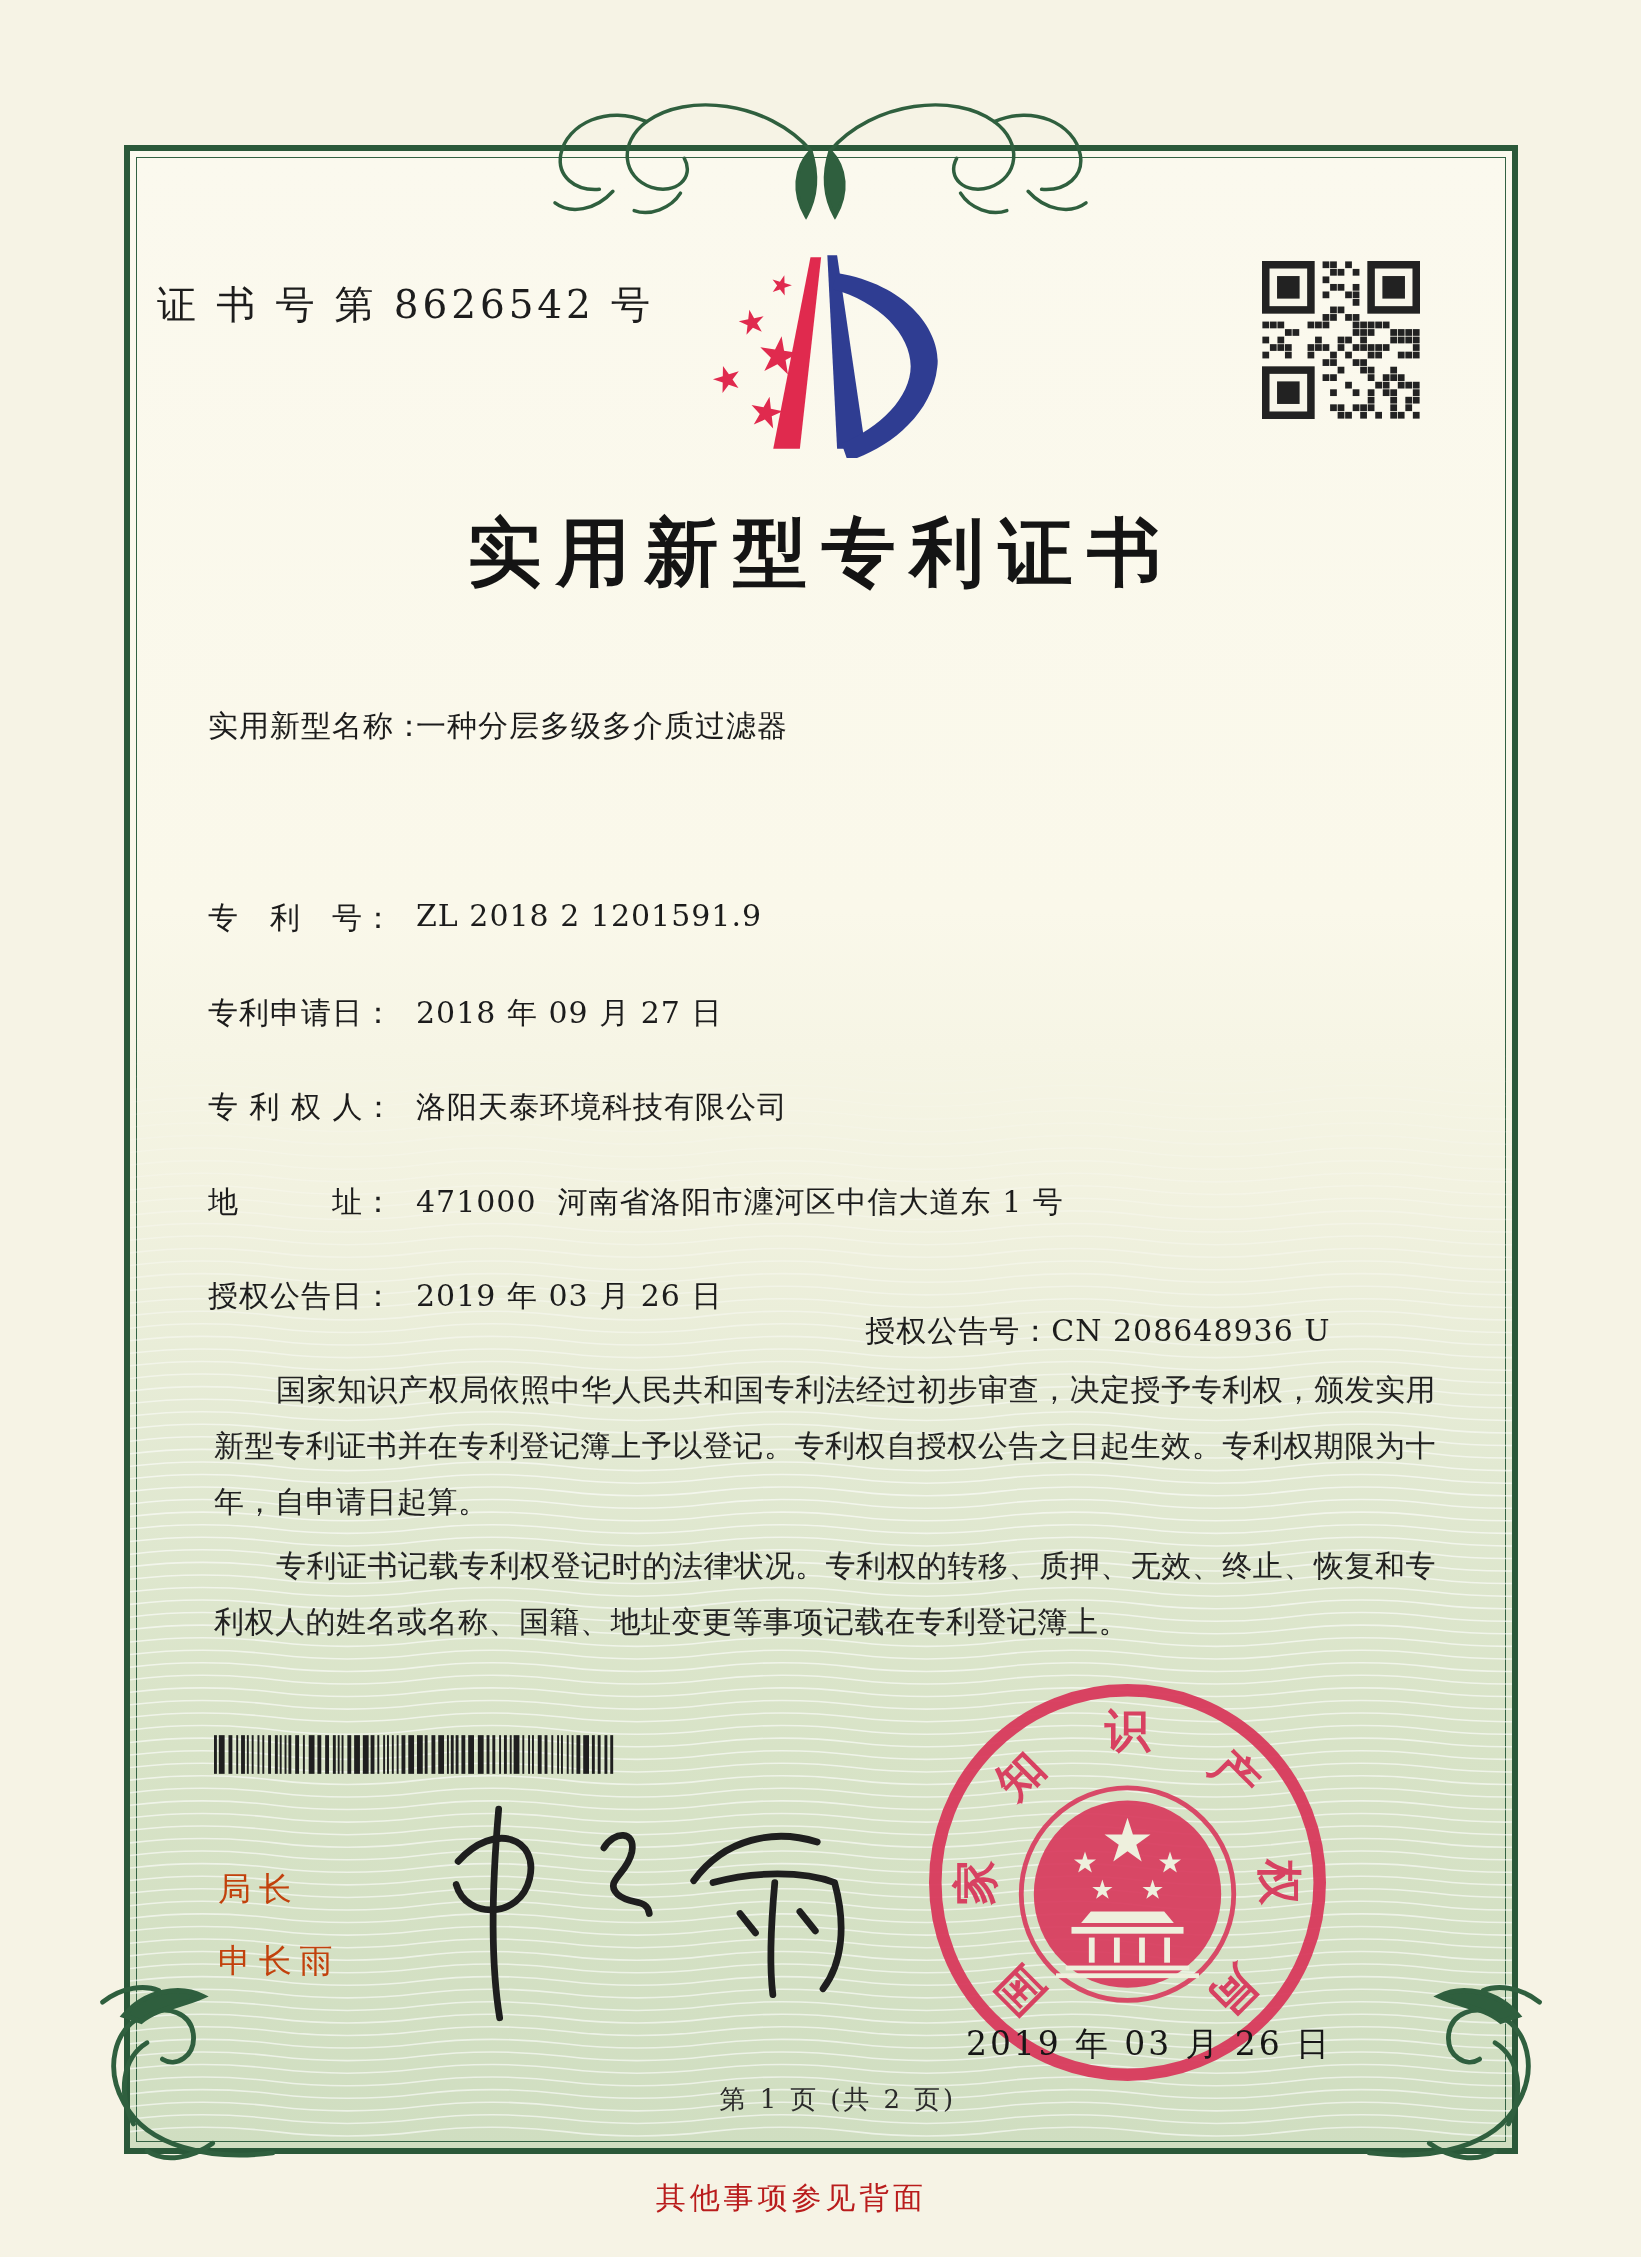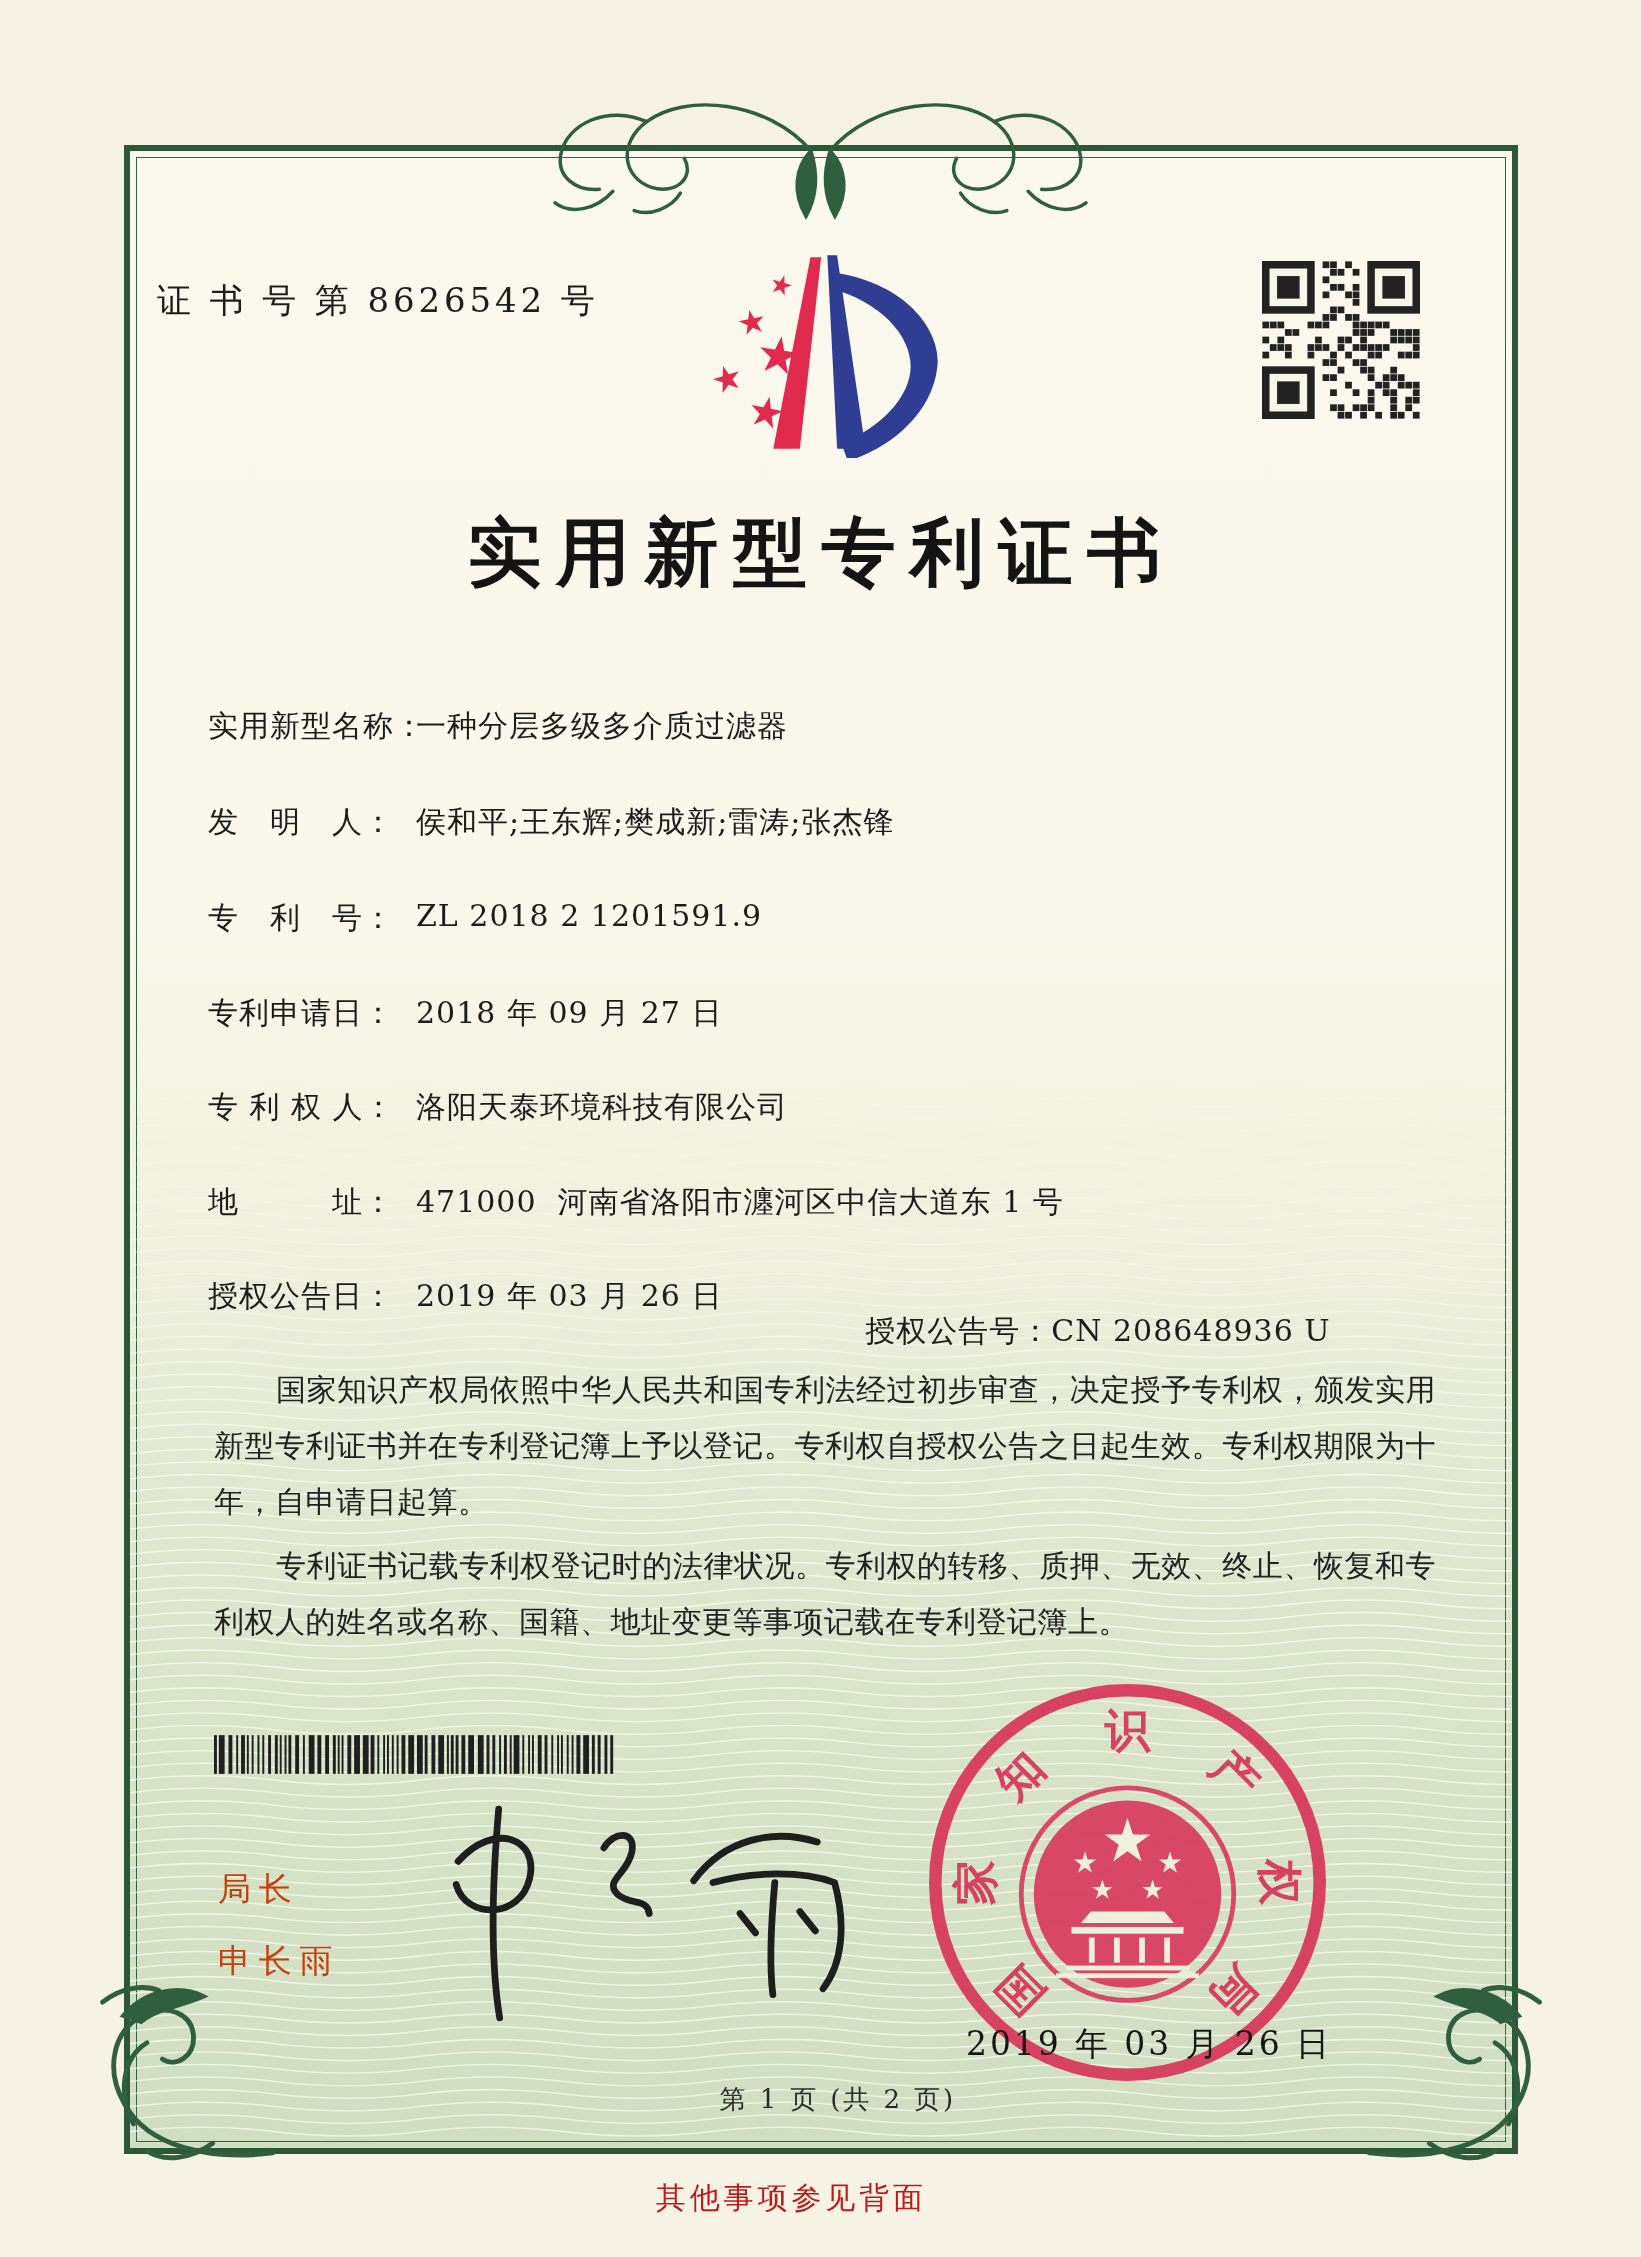--- a/index.html
+++ b/index.html
@@ -5,21 +5,21 @@
   html,body{margin:0;padding:0;}
   body{background:#e8e5d8;font-family:"DejaVu Serif","Liberation Serif",serif;}
   .page{position:relative;width:1641px;height:2257px;background:#f6f3e5;overflow:hidden;margin:0 auto;}
   
   .frame{position:absolute;left:124px;top:145px;width:1382px;height:1997px;
          border:6.8px solid #2a5839;
          background:linear-gradient(180deg,#fbf9ee 0%,#faf8ea 38%,#f2f2e0 52%,#e2e9d2 66%,#d8e3c7 80%,#d0dec1 100%);}
   .frame-inner{position:absolute;inset:5.8px;border:1.9px solid #336243;pointer-events:none;}
   .waves{position:absolute;left:130px;top:152px;width:1382px;height:1997px;pointer-events:none;}
   .abs{position:absolute;}
-  .cert-no{left:157px;top:278px;font-size:34px;color:#1d1d1d;letter-spacing:3.9px;}
+  .cert-no{left:157px;top:278px;font-size:39px;color:#1d1d1d;letter-spacing:3.9px;}
   .title{left:124px;top:504px;width:1395px;text-align:center;font-size:74px;font-weight:600;
          color:#141414;letter-spacing:14.5px;}
   .row{left:208px;width:1255px;height:42px;font-size:30px;color:#1c1c1c;}
   .row .lbl{position:absolute;left:0;top:0;white-space:pre;letter-spacing:1px;}
   .row .val{position:absolute;left:208px;top:0;white-space:pre;letter-spacing:1px;}
   .row .col2{position:absolute;left:594px;top:0;white-space:pre;letter-spacing:1px;}
   .body-text{left:206px;top:1354px;width:1238px;font-size:30px;line-height:56px;color:#222;
              text-align:justify;letter-spacing:0.5px;}
   .body-text p{margin:8px;text-indent:62px;}
   .barcode{left:214px;top:1735px;}
@@ -304,24 +304,20 @@
       <rect x="7.809523809523809" y="117.14285714285714" width="39.047619047619044" height="39.047619047619044" fill="#f8f6ea"></rect>
       <rect x="15.619047619047619" y="124.95238095238095" width="23.428571428571427" height="23.428571428571427" fill="#222"></rect>
     </svg>
 
   <div class="abs row" style="top:706px">
     <span class="lbl">实用新型名称：</span>
     <span class="val">一种分层多级多介质过滤器</span>
   </div>
 
   <div class="abs title">实用新型专利证书</div>
-  <div class="abs row" style="top:802px">
-    <span class="lbl">发　明　人：</span>
-    <span class="val">侯和平;王东辉;樊成新;雷涛;张杰锋</span>
-  </div>
   <div class="abs row" style="top:898px">
     <span class="lbl">专　利　号：</span>
     <span class="val">ZL 2018 2 1201591.9</span>
   </div>
   <div class="abs row" style="top:993px">
     <span class="lbl">专利申请日：</span>
     <span class="val">2018 年 09 月 27 日</span>
   </div>
   <div class="abs row" style="top:1087px">
     <span class="lbl">专 利 权 人：</span>

